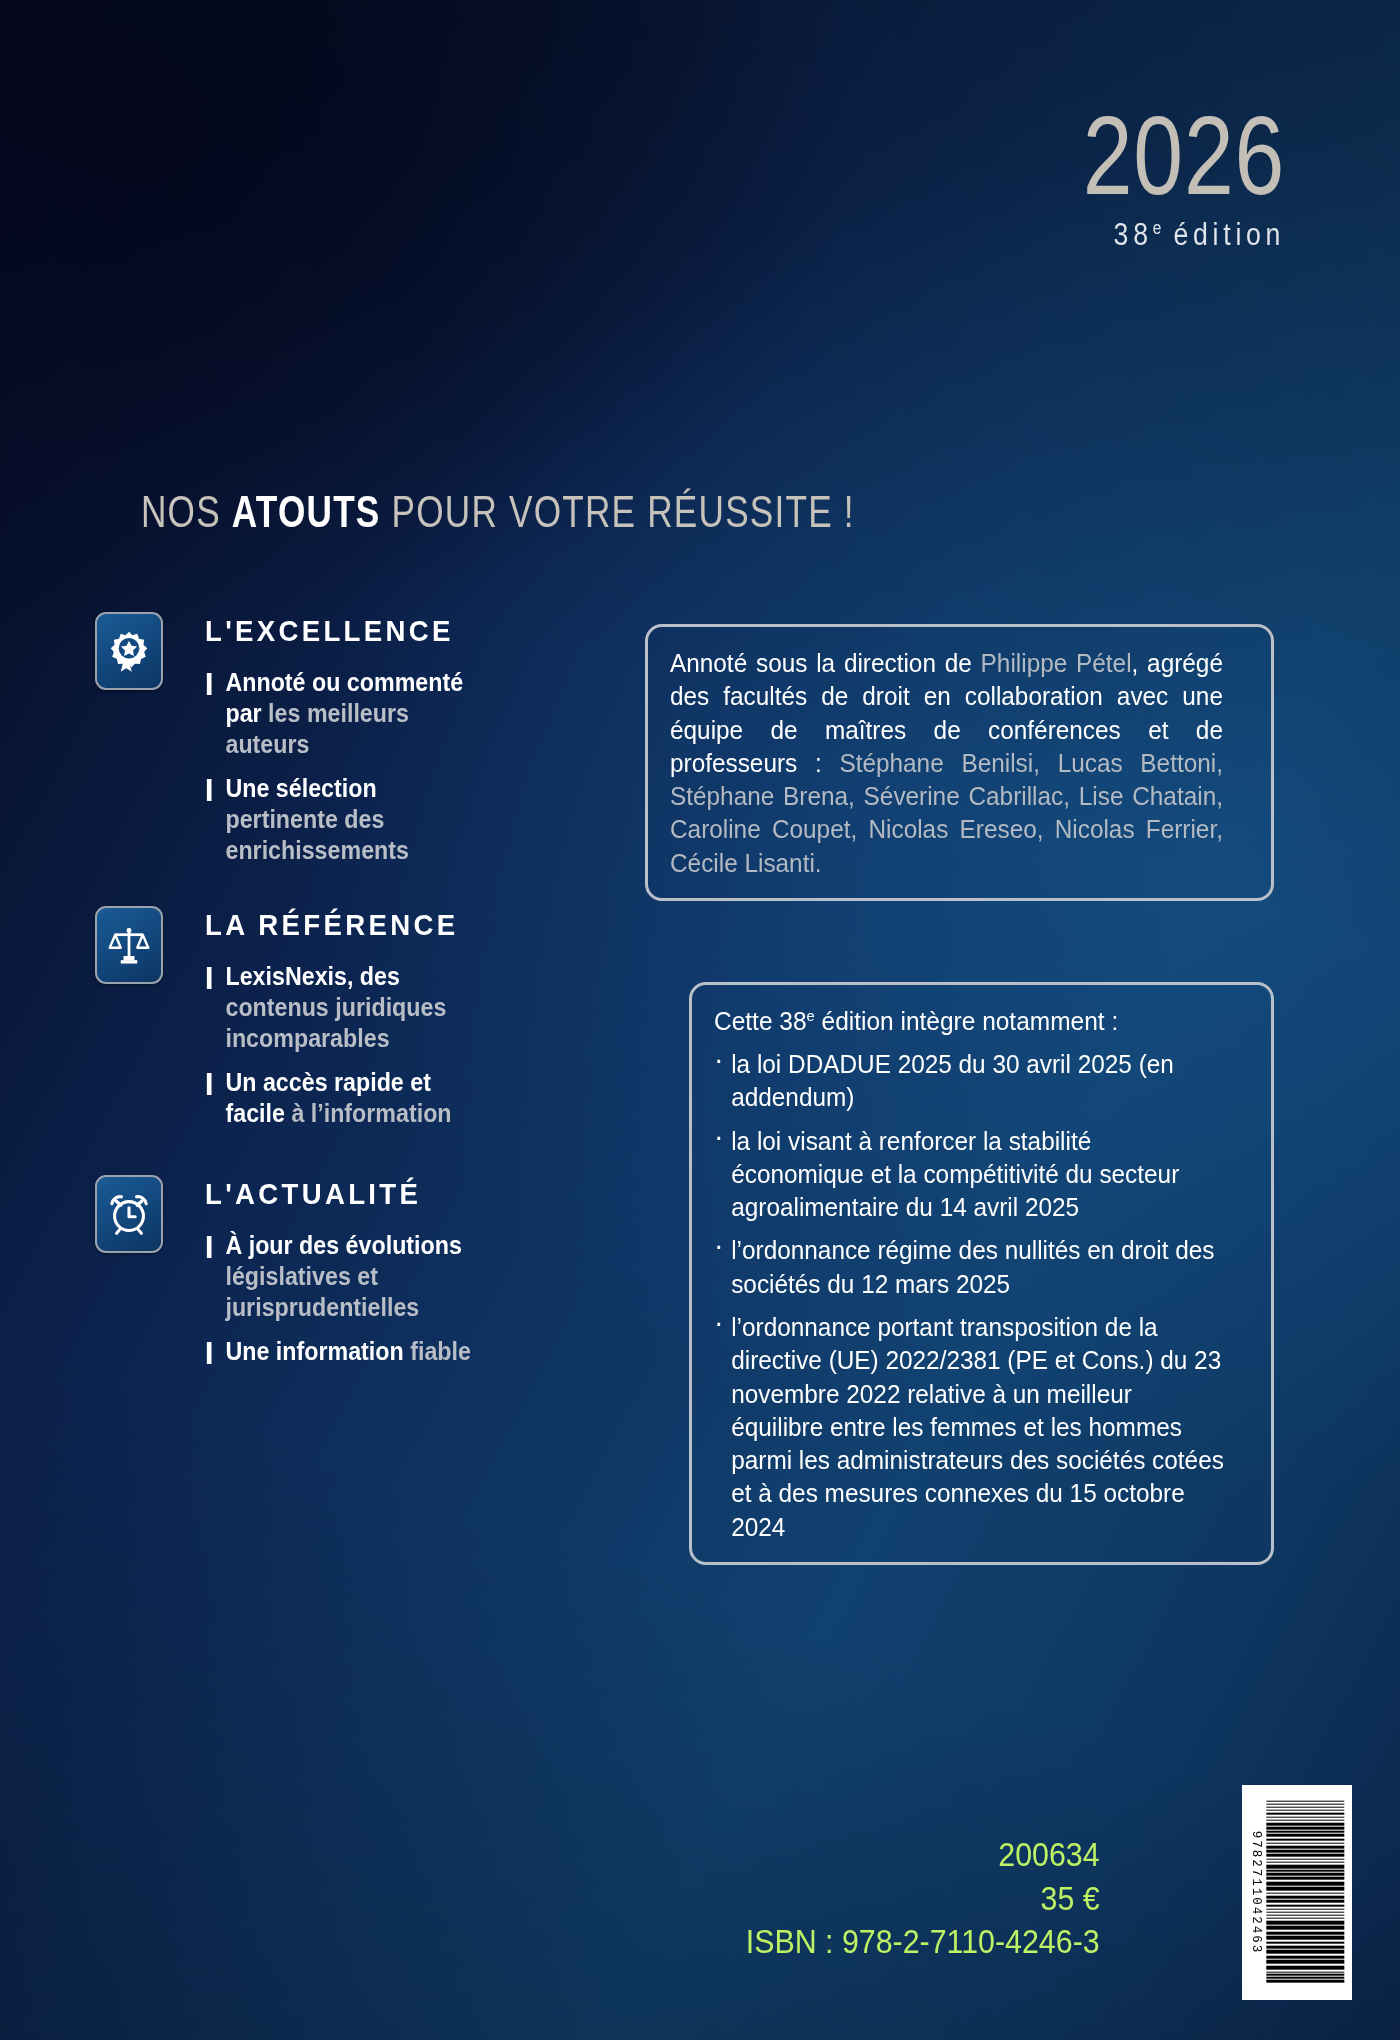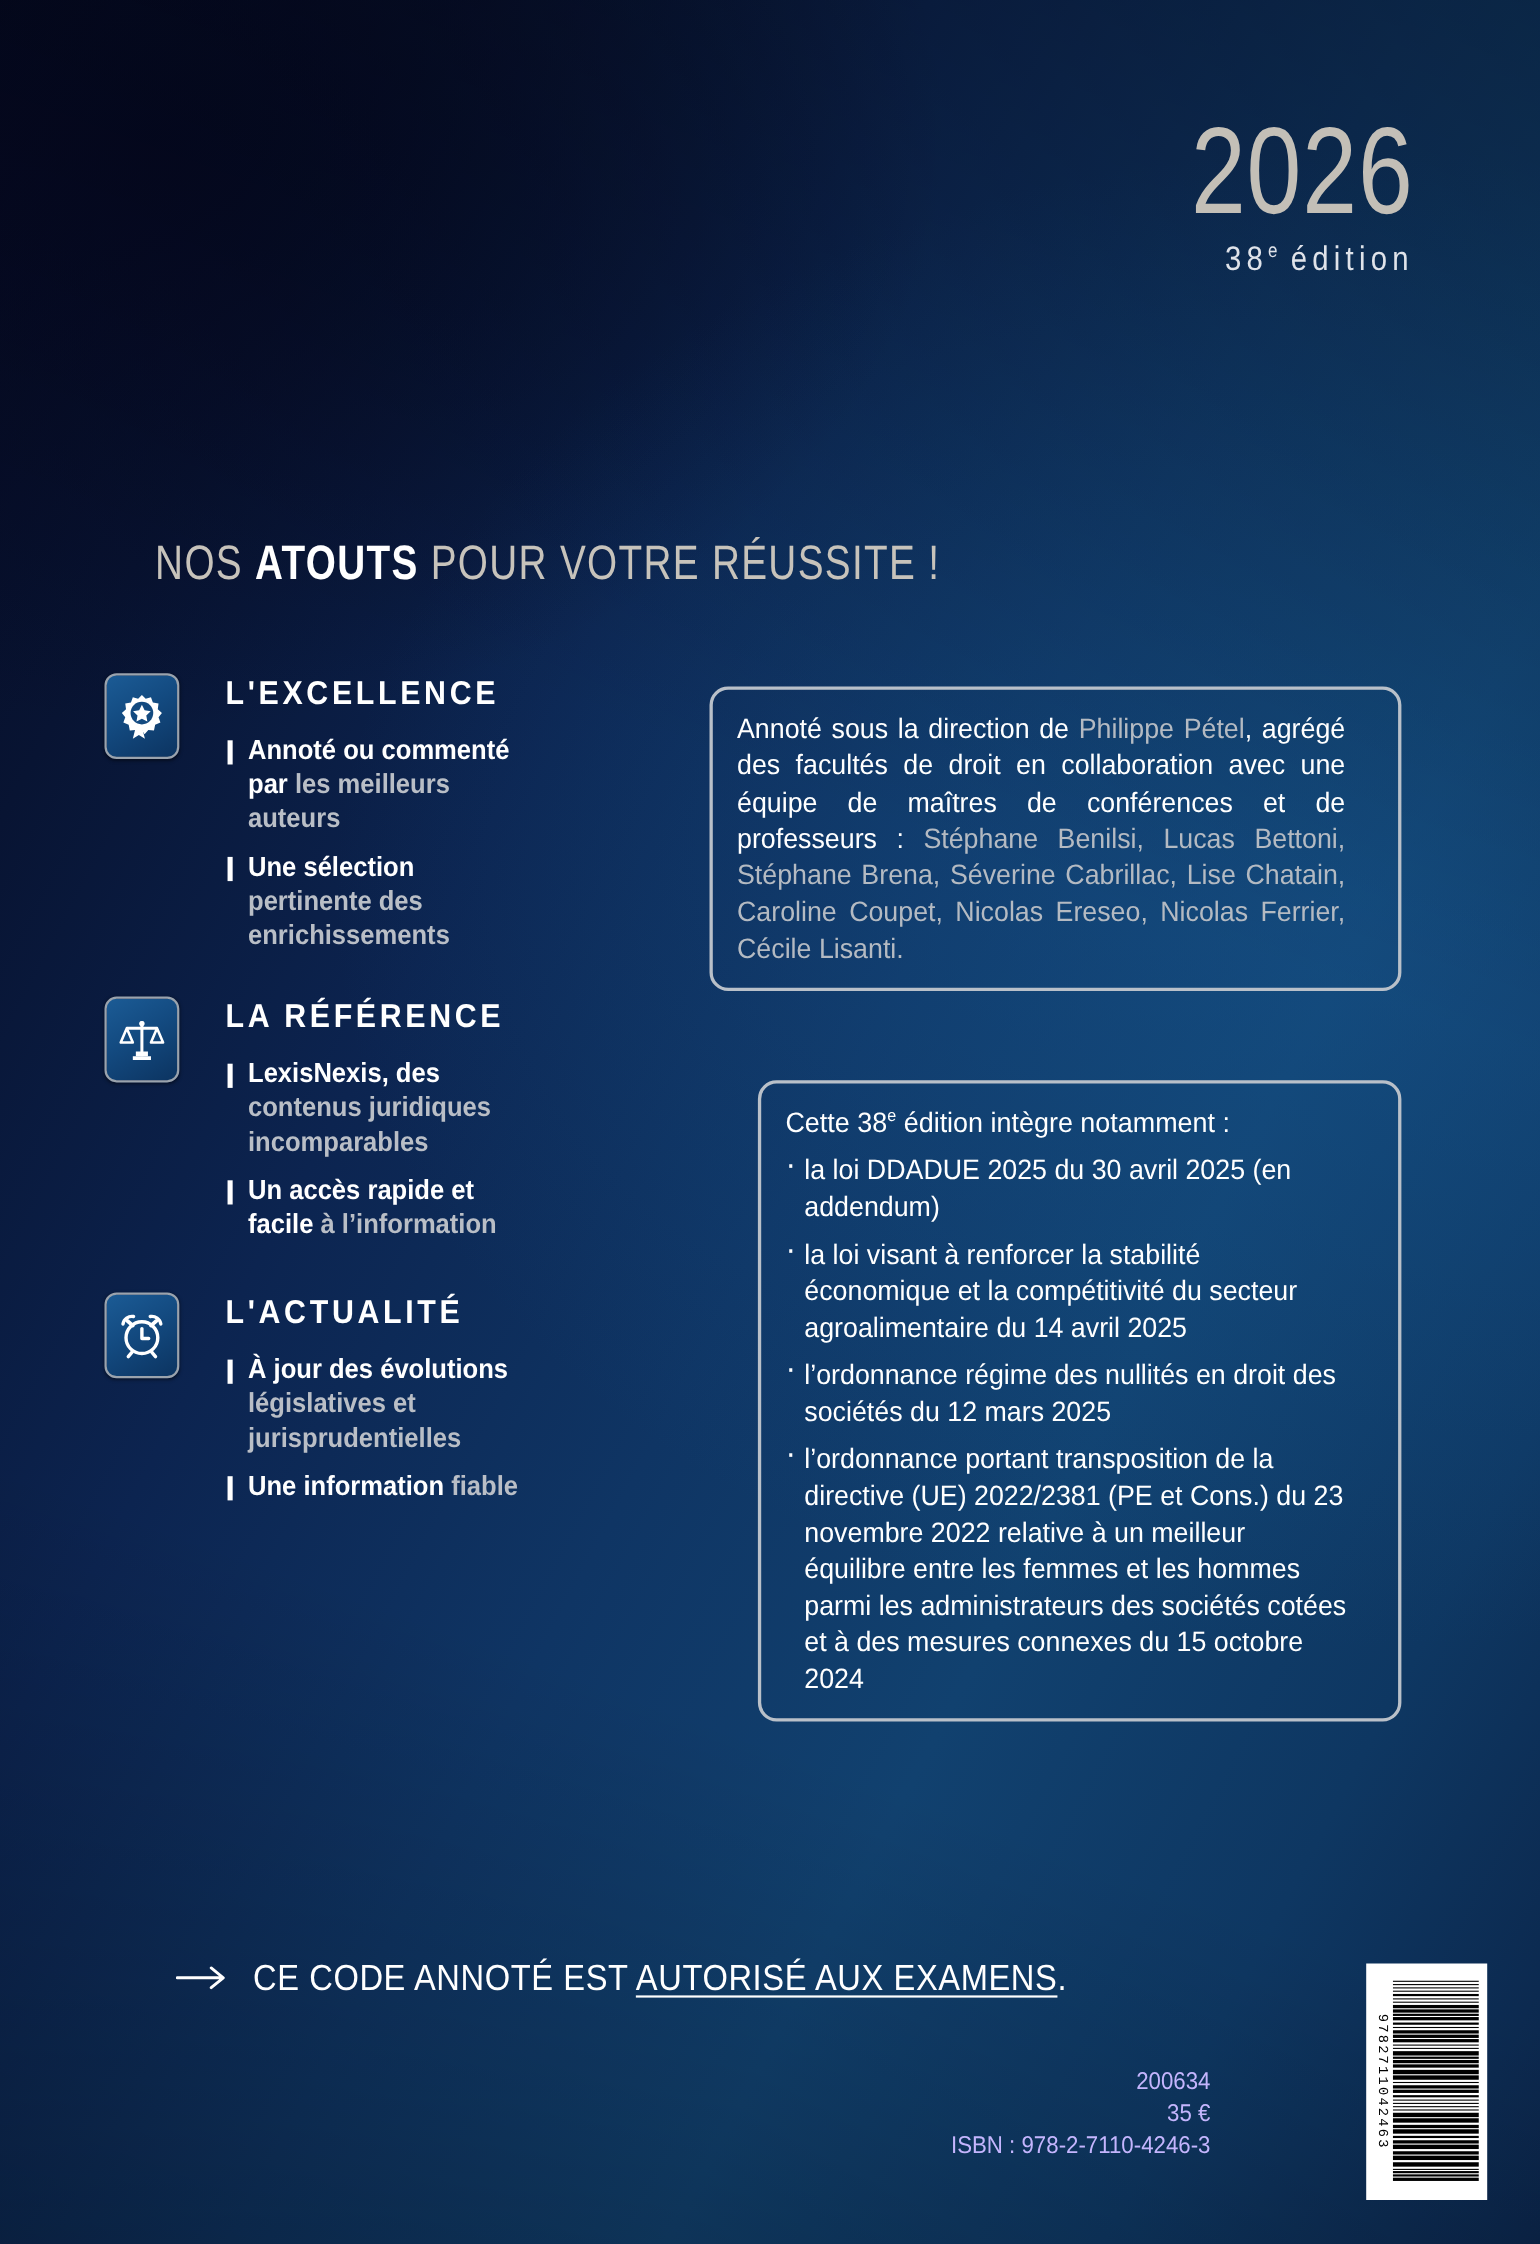--- a/index.html
+++ b/index.html
@@ -135,21 +135,21 @@
   .cta-arrow svg { width:46px; height:26px; stroke:#ffffff; fill:none; stroke-width:2.6; }
   .cta-text {
     font-size:33px; letter-spacing:0.6px; color:#ffffff; white-space:nowrap;
     transform:scaleX(0.90); transform-origin:left center;
   }
   .cta-text u { text-decoration:underline; text-underline-offset:5px; text-decoration-thickness:2.4px; }
 
   
   .meta {
     position:absolute; right:300px; bottom:76px; text-align:right;
-    color:#c4b5fd; font-size:22px; line-height:1.32;
+    color:#bef264; font-size:33px; line-height:1.32;
   }
   .meta div { transform:scaleX(0.92); transform-origin:right center; white-space:nowrap; }
 
   
   .barcode-wrap {
     position:absolute; right:48px; bottom:40px;
     width:110px; height:215px; background:#ffffff;
     display:flex; align-items:center; justify-content:center;
   }
   .barcode-inner { transform:rotate(90deg); display:flex; flex-direction:column; align-items:center; }
@@ -239,28 +239,20 @@
   <div class="rbox" id="box-edition">
     <div class="lead"><span>Cette </span><span>38</span><sup>e</sup><span> édition intègre notamment&nbsp;:</span></div>
     <ul>
       <li>la loi DDADUE 2025 du 30 avril 2025 (en addendum)</li>
       <li>la loi visant à renforcer la stabilité économique et la compétitivité du secteur agroalimentaire du 14 avril 2025</li>
       <li>l’ordonnance régime des nullités en droit des sociétés du 12 mars 2025</li>
       <li>l’ordonnance portant transposition de la directive (UE) 2022/2381 (PE et Cons.) du 23 novembre 2022 relative à un meilleur équilibre entre les femmes et les hommes parmi les administrateurs des sociétés cotées et à des mesures connexes du 15 octobre 2024</li>
     </ul>
   </div>
 
-  <div class="cta">
-    <span class="cta-arrow">
-      <svg viewBox="0 0 46 26" aria-hidden="true">
-          <path d="M1 13 H42 M32 4 L43 13 L32 22" stroke-linecap="round" stroke-linejoin="round"></path>
-        </svg>
-    </span>
-    <span class="cta-text"><span>CE CODE ANNOTÉ EST </span><u>AUTORISÉ AUX EXAMENS</u><span>.</span></span>
-  </div>
 
   <div class="meta">
     <div>200634</div>
     <div>35 €</div>
     <div>ISBN : 978-2-7110-4246-3</div>
   </div>
 
   <div class="barcode-wrap">
     <div class="barcode-inner">
       <div class="bars" id="bars">

